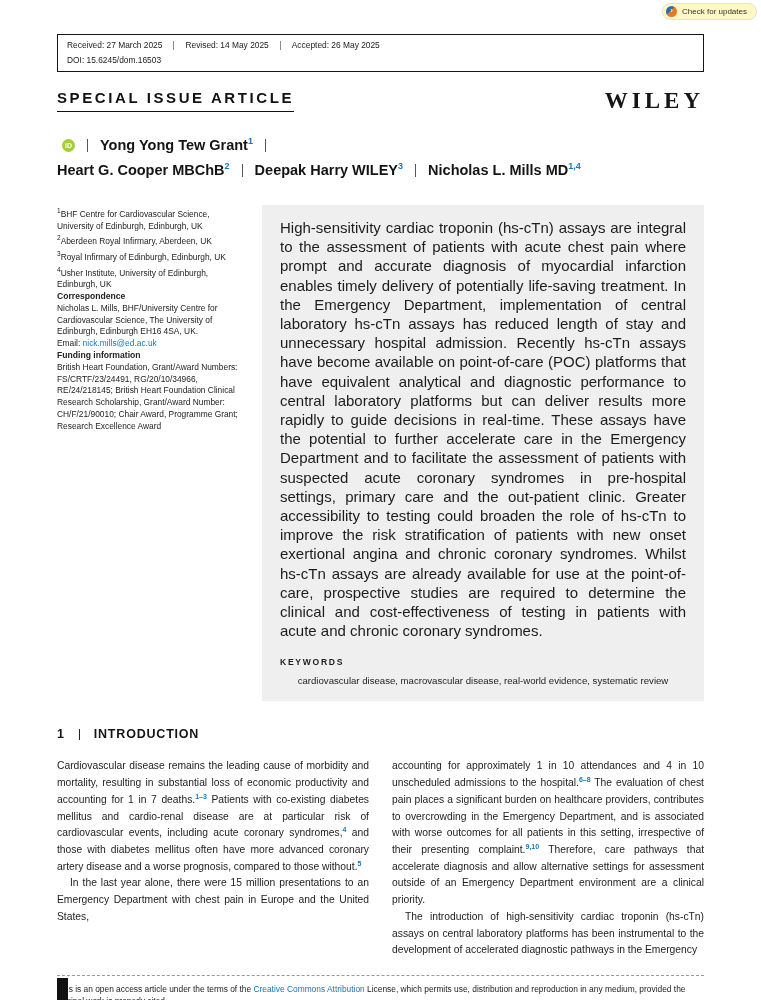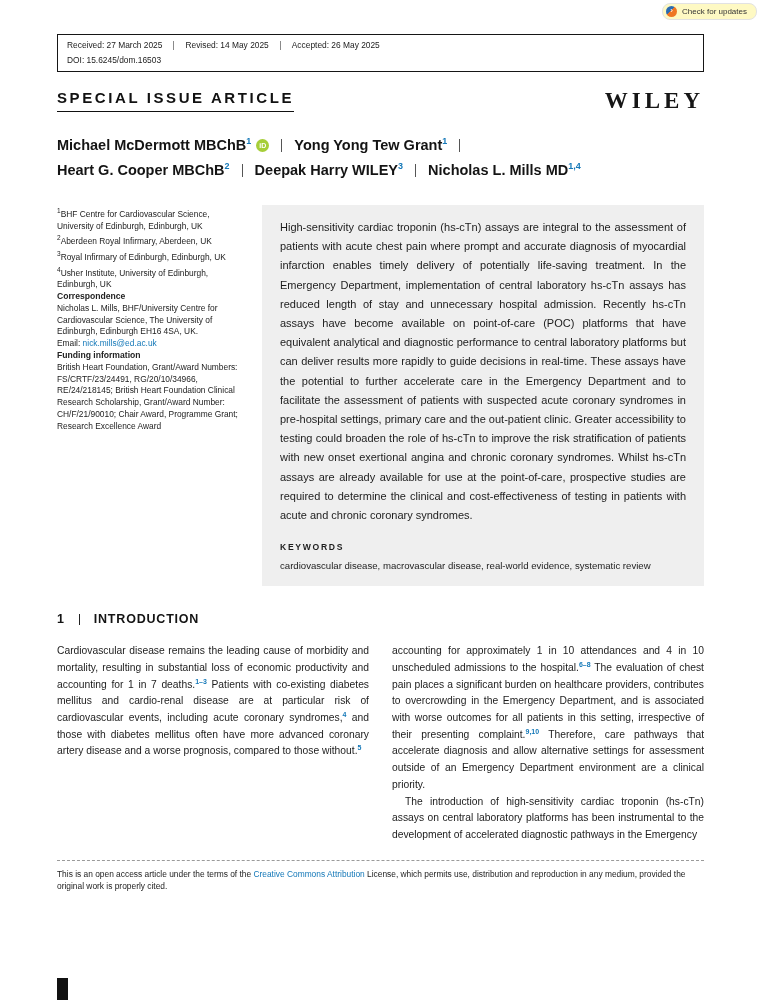--- a/index.html
+++ b/index.html
@@ -51,23 +51,23 @@
   
   .cols { display:flex; gap:22px; margin-top:27px; align-items:flex-start; }
   .left-col { flex:0 0 183px; width:183px; font-size:8.4px; line-height:11.8px; color:#222; }
   .left-col p { margin:0; }
   .affil { margin-bottom:6.5px; }
   .affil sup, .left-col sup { font-size:6.5px; }
   .block-heading { font-weight:bold; margin:13px 0 4px; font-size:8.6px; }
 
   .abstract-box { flex:1; background:#efefef; padding:13px 18px 15px; }
   .abstract-heading { font-size:12.5px; font-weight:bold; margin:0 0 10px; color:#141414; }
-  .abstract-body { font-size:11px; line-height:19.2px; text-align:justify; color:#1c1c1c; margin:0; }
+  .abstract-body { font-size:15px; line-height:19.2px; text-align:justify; color:#1c1c1c; margin:0; }
   .kw-heading { margin-top:17px; font-size:8.6px; font-weight:bold; letter-spacing:1.7px; }
-  .kw-text { margin-top:8px; font-size:9.6px; }
+  .kw-text { margin-top:8px; font-size:9.6px;text-align:center; }
 
   
   .section-heading { margin-top:26px; display:flex; align-items:center;
     font-size:12.5px; font-weight:bold; letter-spacing:0.8px; color:#141414; }
   .hsep { width:1px; height:11px; background:#222; margin:0 14px; }
 
   
   .body-cols { display:flex; gap:23px; margin-top:17px; }
   .bcol { flex:1; font-size:10.3px; line-height:16.7px; text-align:justify; color:#1c1c1c; }
   .bcol p { margin:0; }
@@ -106,21 +106,20 @@
     </div>
 
     <div class="type-row">
       <span class="article-type">SPECIAL ISSUE ARTICLE</span>
       <span class="wiley-logo">WILEY</span>
     </div>
 
 
     <div class="authors">
       <div class="line">
-        <span><span>Michael McDermott MBChB</span><sup class="cite">1</sup></span>
         <span class="orcid"></span>
         <span class="asep"></span>
         <span><span>Yong Yong Tew Grant</span><sup class="cite">1</sup></span>
         <span class="asep"></span>
       </div>
       <div class="line">
         <span><span>Heart G. Cooper MBChB</span><sup class="cite">2</sup></span>
         <span class="asep"></span>
         <span><span>Deepak Harry WILEY</span><sup class="cite">3</sup></span>
         <span class="asep"></span>
@@ -154,20 +153,21 @@
 
     <div class="section-heading">
       <span>1</span>
       <span class="hsep"></span>
       <span>INTRODUCTION</span>
     </div>
 
     <div class="body-cols">
       <div class="bcol">
         <p>Cardiovascular disease remains the leading cause of morbidity and mortality, resulting in substantial loss of economic productivity and accounting for 1 in 7 deaths.<sup class="cite">1–3</sup> Patients with co-existing diabetes mellitus and cardio-renal disease are at particular risk of cardiovascular events, including acute coronary syndromes,<sup class="cite">4</sup> and those with diabetes mellitus often have more advanced coronary artery disease and a worse prognosis, compared to those without.<sup class="cite">5</sup></p>
+        <p class="indent">In the last year alone, there were 15 million presentations to an Emergency Department with chest pain in Europe and the United States,</p>
       </div>
       <div class="bcol">
         <p>accounting for approximately 1 in 10 attendances and 4 in 10 unscheduled admissions to the hospital.<sup class="cite">6–8</sup> The evaluation of chest pain places a significant burden on healthcare providers, contributes to overcrowding in the Emergency Department, and is associated with worse outcomes for all patients in this setting, irrespective of their presenting complaint.<sup class="cite">9,10</sup> Therefore, care pathways that accelerate diagnosis and allow alternative settings for assessment outside of an Emergency Department environment are a clinical priority.</p>
         <p class="indent">The introduction of high-sensitivity cardiac troponin (hs-cTn) assays on central laboratory platforms has been instrumental to the development of accelerated diagnostic pathways in the Emergency</p>
       </div>
     </div>
 
     <div class="oa-footer">
       <p>This is an open access article under the terms of the <span class="link">Creative Commons Attribution</span> License, which permits use, distribution and reproduction in any medium, provided the original work is properly cited.</p>
 

